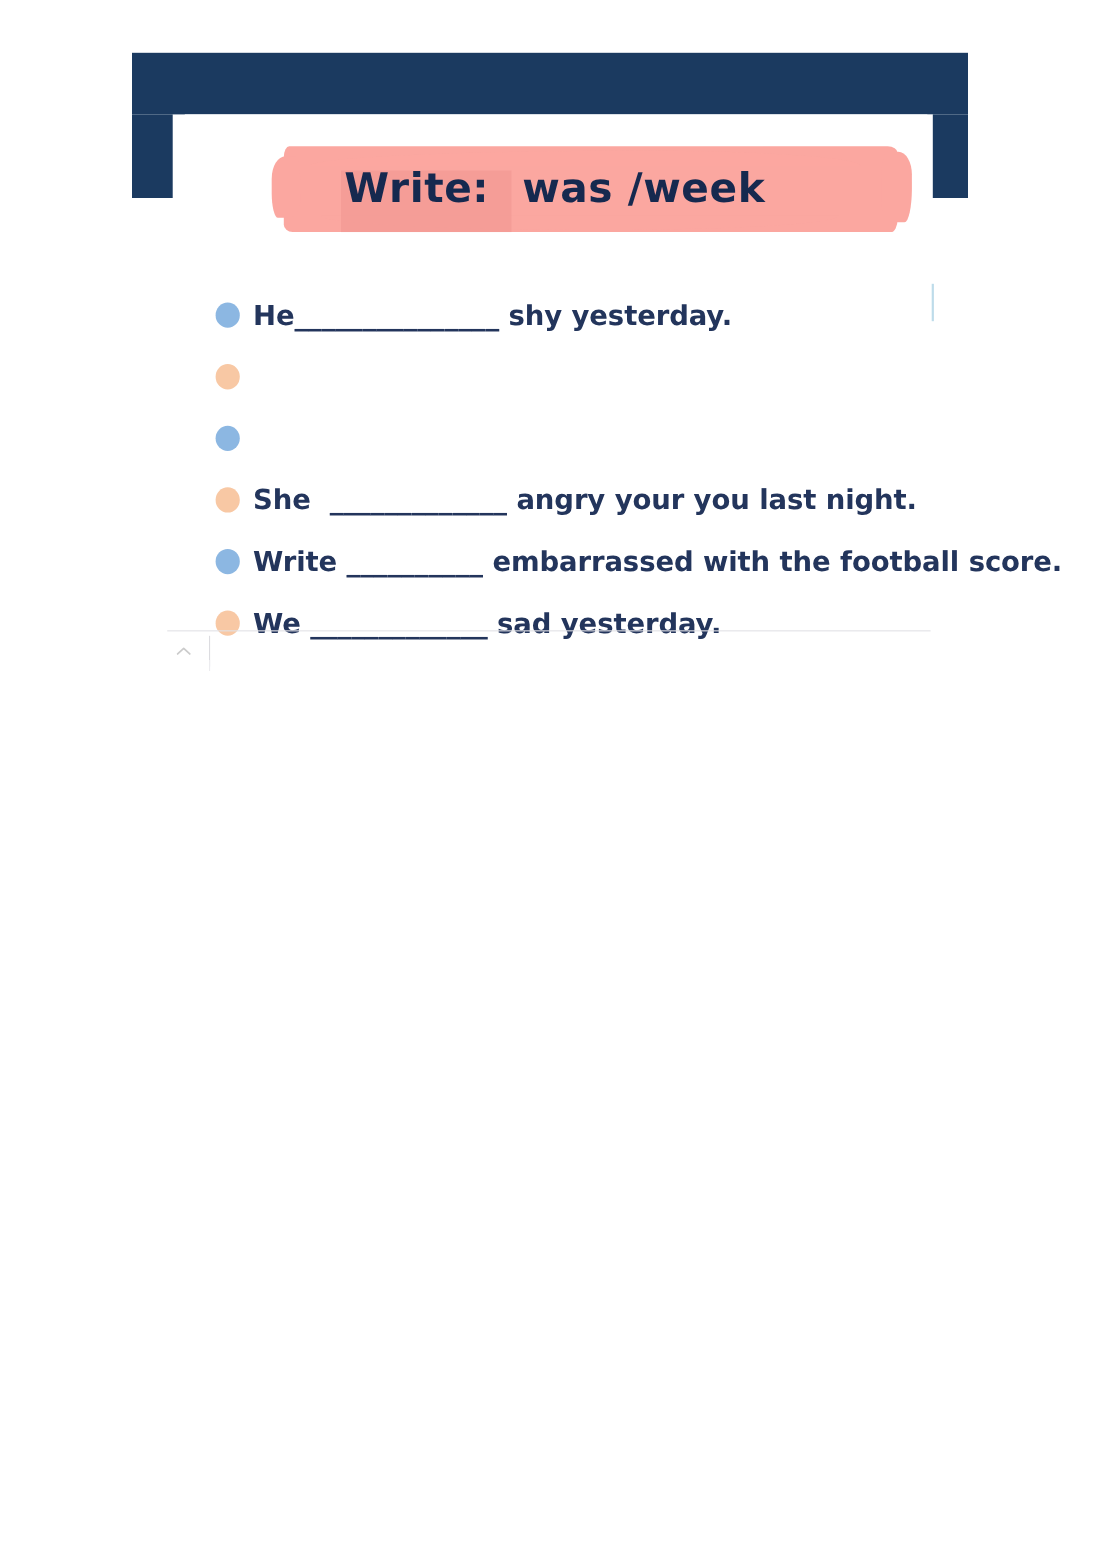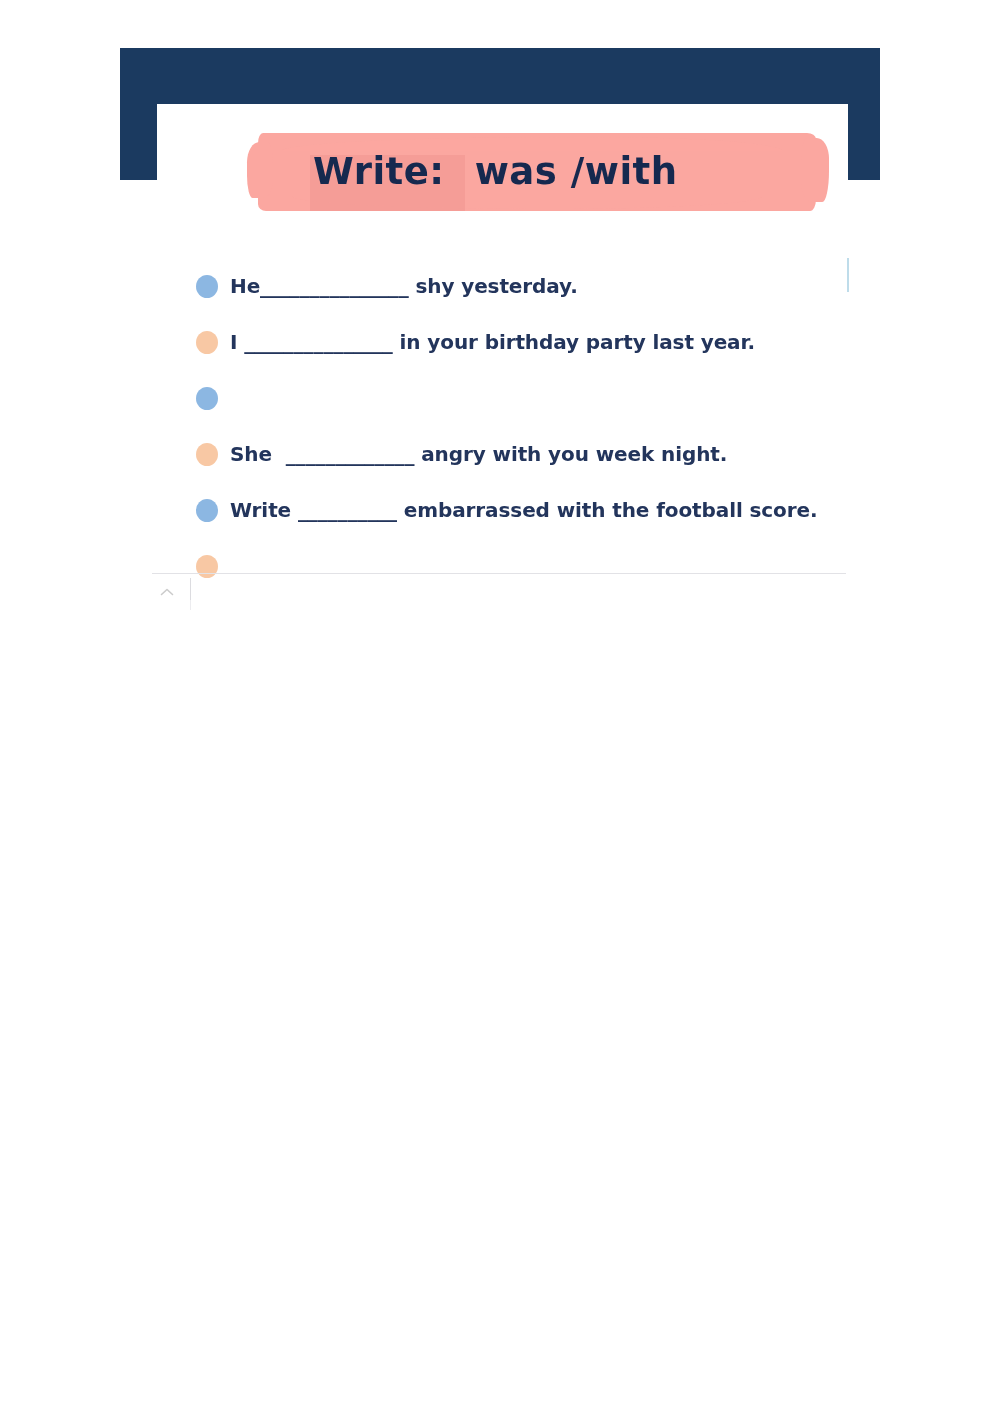--- a/index.html
+++ b/index.html
@@ -168,21 +168,21 @@
     border-radius: 50%;
     flex: 0 0 auto;
     margin-right: 12px;
   }
   .bullet-blue  { background: #8CB7E2; }
   .bullet-peach { background: #F8C8A4; }
   .sentence-text {
     color: #23355C;
     font-family: "DejaVu Sans", "Liberation Sans", sans-serif;
     font-weight: bold;
-    font-size: 20px;
+    font-size: 25px;
     letter-spacing: -.1px;
     white-space: pre;
   }
 
   
   #right-edge-mark {
     position: absolute;
     left: 847px;
     top: 258px;
     width: 2px;
@@ -238,52 +238,52 @@
   <div id="content-card"></div>
 
   <div id="title-block">
     <div class="brush-stroke">
       <div class="brush-wisp-a"></div>
       <div class="brush-wisp-b"></div>
       <div class="brush-inner-patch"></div>
     </div>
     <div id="title-text">
       <span class="title-lead">Write:</span>
-      <span class="title-answers">was /with</span>
+      <span class="title-answers">was /week</span>
     </div>
   </div>
 
   <div id="exercise-list">
 
     <div class="exercise-row">
       <span class="bullet-dot bullet-blue"></span>
       <span class="sentence-text">He_______________ shy yesterday.</span>
     </div>
 
     <div class="exercise-row">
       <span class="bullet-dot bullet-peach"></span>
-      <span class="sentence-text">I _______________ in your birthday party last year.</span>
     </div>
 
     <div class="exercise-row">
       <span class="bullet-dot bullet-blue"></span>
     </div>
 
     <div class="exercise-row">
       <span class="bullet-dot bullet-peach"></span>
-      <span class="sentence-text">She  _____________ angry with you week night.</span>
+      <span class="sentence-text">She  _____________ angry your you last night.</span>
     </div>
 
     <div class="exercise-row">
       <span class="bullet-dot bullet-blue"></span>
       <span class="sentence-text">Write __________ embarrassed with the football score.</span>
     </div>
 
     <div class="exercise-row">
       <span class="bullet-dot bullet-peach"></span>
+      <span class="sentence-text">We _____________ sad yesterday.</span>
     </div>
 
   </div>
 
   <div id="right-edge-mark"></div>
 
   <div id="footer-divider"></div>
 
   <div id="collapse-caret">
     <svg viewBox="0 0 18 16" width="18" height="16" aria-hidden="true">

